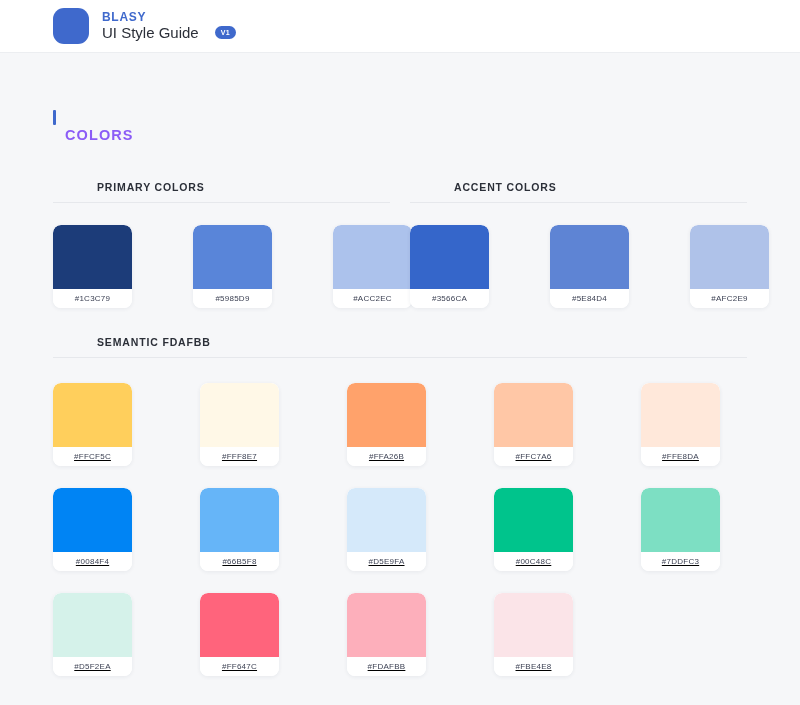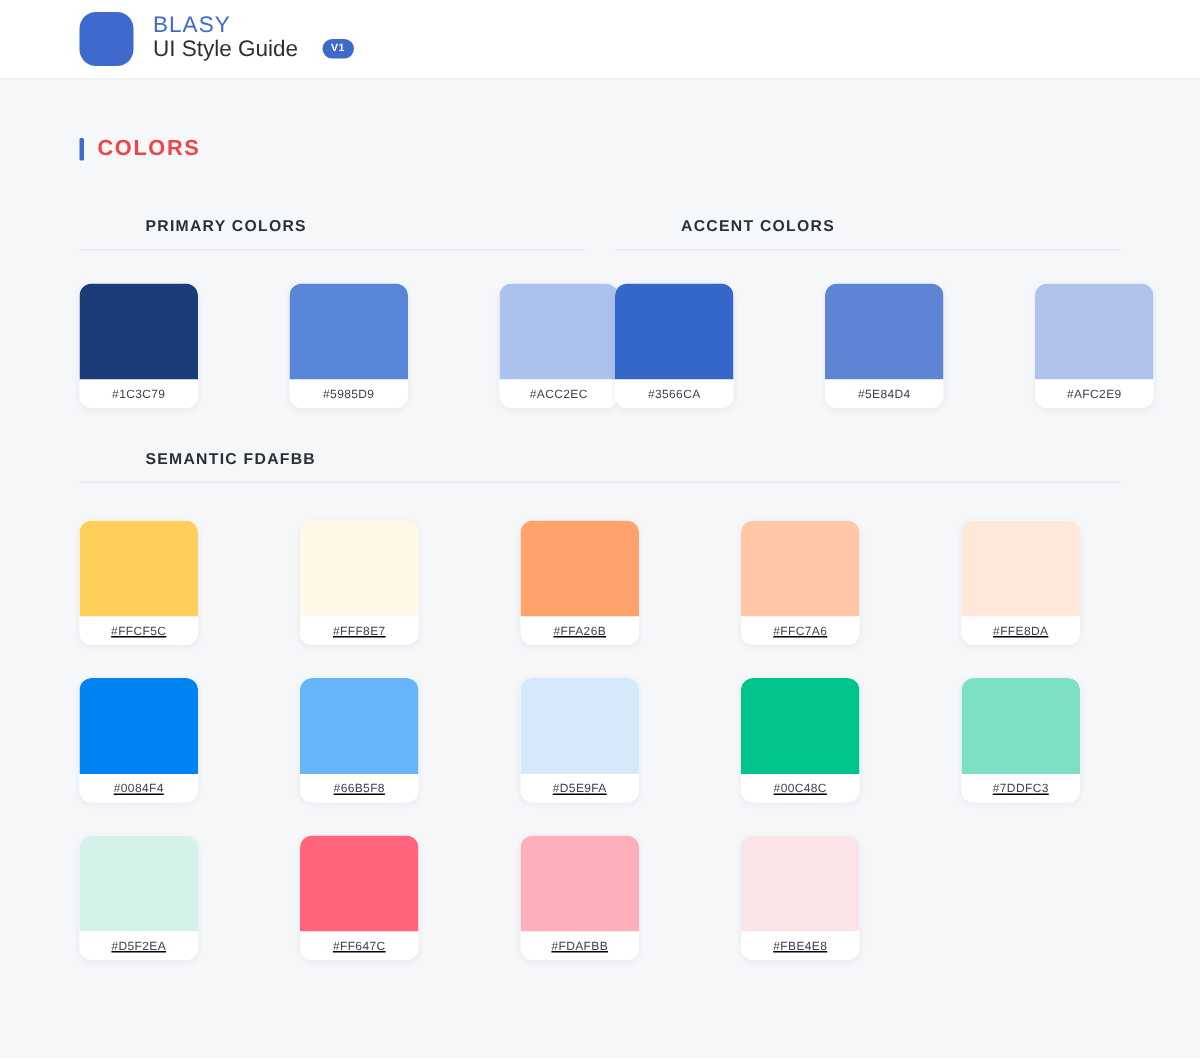--- a/index.html
+++ b/index.html
@@ -41,22 +41,22 @@
   }
 
   .brand-text {
     display: flex;
     flex-direction: column;
     justify-content: center;
     gap: 1px;
   }
 
   .brand-name {
-    font-size: 15px;
-    font-weight: normal;
+    font-size: 12px;
+    font-weight: bold;
     letter-spacing: 0.7px;
     color: #3f69cc;
     line-height: 12px;
   }
 
   .brand-title-row {
     display: flex;
     align-items: center;
     gap: 16px;
   }
@@ -96,21 +96,22 @@
     width: 3px;
     height: 15px;
     background: #3f69cc;
     border-radius: 1px;
   }
 
   .section-title {
     font-size: 14.5px;
     font-weight: bold;
     letter-spacing: 1.1px;
-    color: #ef4444;
+    color: #8b5cf6;
+    margin-top: 36px;
   }
 
   
   .groups-row {
     display: flex;
     gap: 20px;
     margin-top: 38px;
   }
 
   .group {

